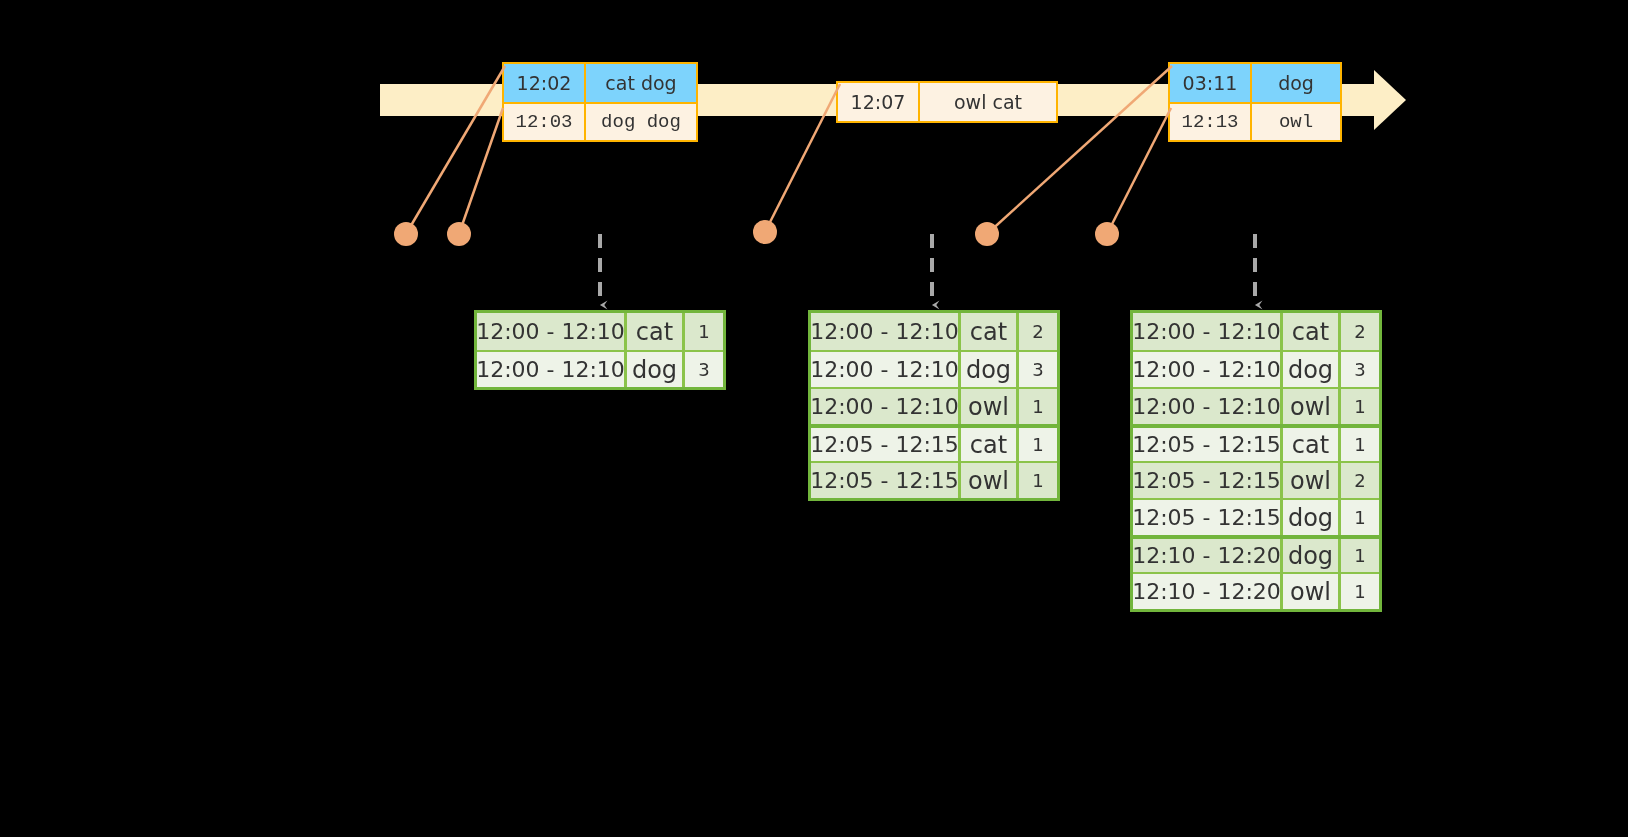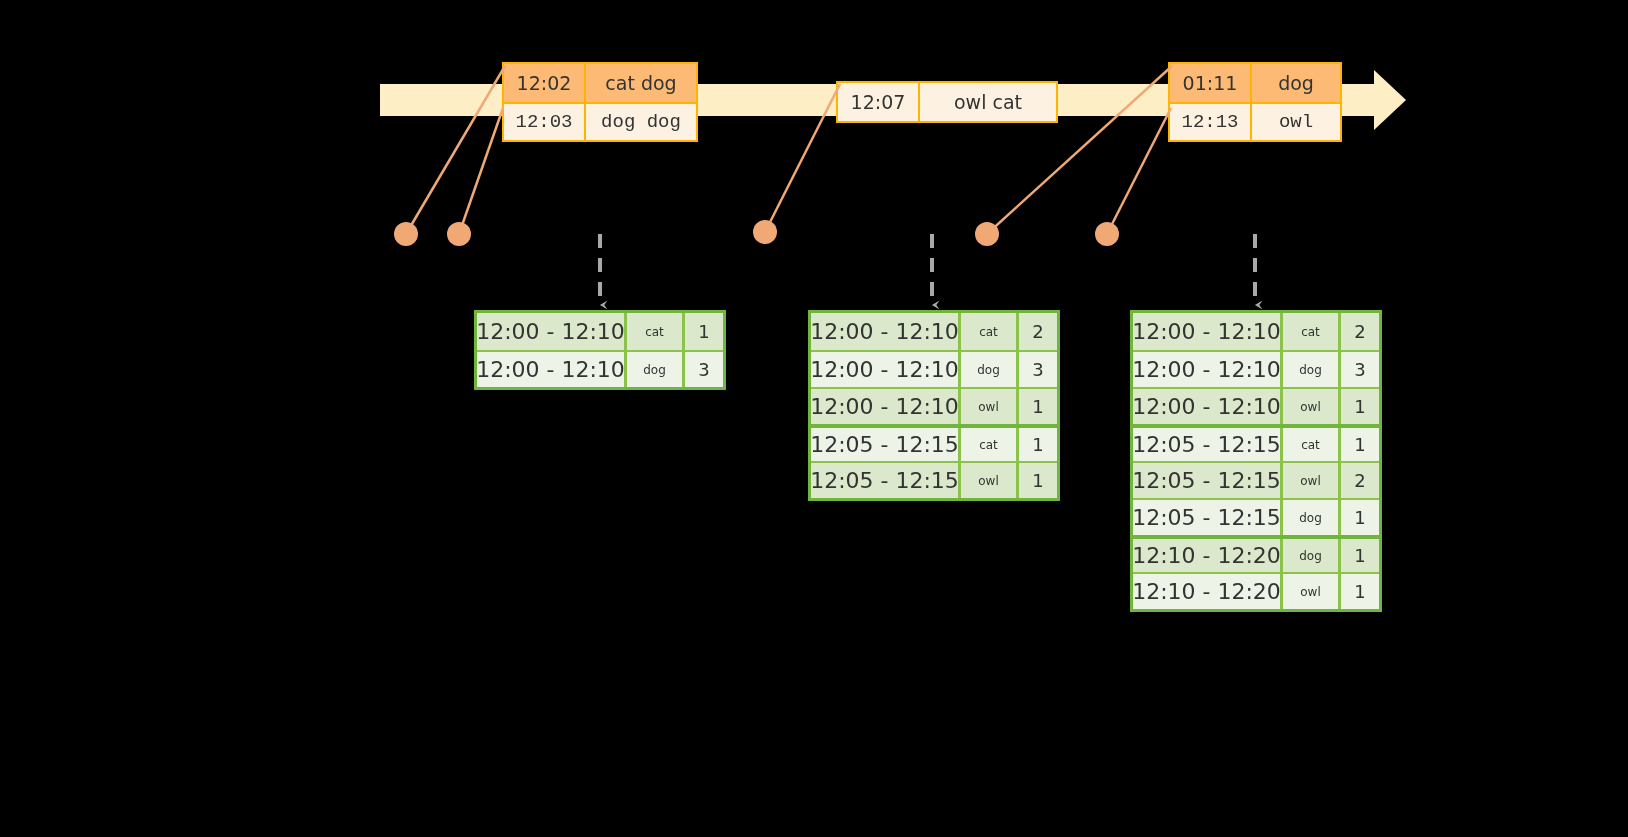--- a/index.html
+++ b/index.html
@@ -25,21 +25,21 @@
     position:absolute;left:1356px;top:84px;width:22px;height:32px;background:#fdeec6;
   }
 
   
   .evt{
     position:absolute;border:2px solid #ffb400;box-sizing:border-box;
     background:#fdf2e2;
   }
   .evt-row{display:flex;height:38px;box-sizing:border-box;}
   .evt-row+.evt-row{border-top:2px solid #ffb400;font-family:Liberation Mono, monospace;}
-  .evt-row.shade{background:#fdba74;text-align:center;}
+  .evt-row.shade{background:#7dd3fc;text-align:center;}
   .evt-time{
     width:82px;display:flex;align-items:center;justify-content:center;
     font-size:19px;border-right:2px solid #ffb400;box-sizing:border-box;
     white-space:nowrap;
   }
   .evt-words{
     flex:1;display:flex;align-items:center;justify-content:center;
     font-size:19px;white-space:nowrap;padding:0 12px;box-sizing:border-box;
   }
 
@@ -58,21 +58,21 @@
   .rrow{display:flex;height:37px;box-sizing:border-box;background:#eef3e8;}
   .rrow.alt{background:#dbe8cc;}
   .rrow+.rrow{border-top:2px solid #8bc34a;}
   .rrow.sep{border-top:4px solid #72b53c;}
   .rcell-window{
     width:150px;display:flex;align-items:center;justify-content:center;
     font-size:22px;border-right:3px solid #8bc34a;box-sizing:border-box;white-space:nowrap;
   }
   .rcell-key{
     width:58px;display:flex;align-items:center;justify-content:center;
-    font-size:12px;border-right:3px solid #8bc34a;box-sizing:border-box;
+    font-size:24px;border-right:3px solid #8bc34a;box-sizing:border-box;
   }
   .rcell-count{
     width:38px;display:flex;align-items:center;justify-content:center;
     font-size:18px;box-sizing:border-box;
   }
   #table-1{left:474px;top:310px;}
   #table-2{left:808px;top:310px;}
   #table-3{left:1130px;top:310px;}
 </style>
 </head>
@@ -97,21 +97,21 @@
 
   <div class="evt" id="evt-b">
     <div class="evt-row">
       <div class="evt-time">12:07</div>
       <div class="evt-words">owl cat</div>
     </div>
   </div>
 
   <div class="evt" id="evt-c">
     <div class="evt-row shade">
-      <div class="evt-time">01:11</div>
+      <div class="evt-time">03:11</div>
       <div class="evt-words">dog</div>
     </div>
     <div class="evt-row">
       <div class="evt-time">12:13</div>
       <div class="evt-words">owl</div>
     </div>
   </div>
 
   <svg id="connectors" viewBox="0 0 1628 837" xmlns="http://www.w3.org/2000/svg">
     <defs>

